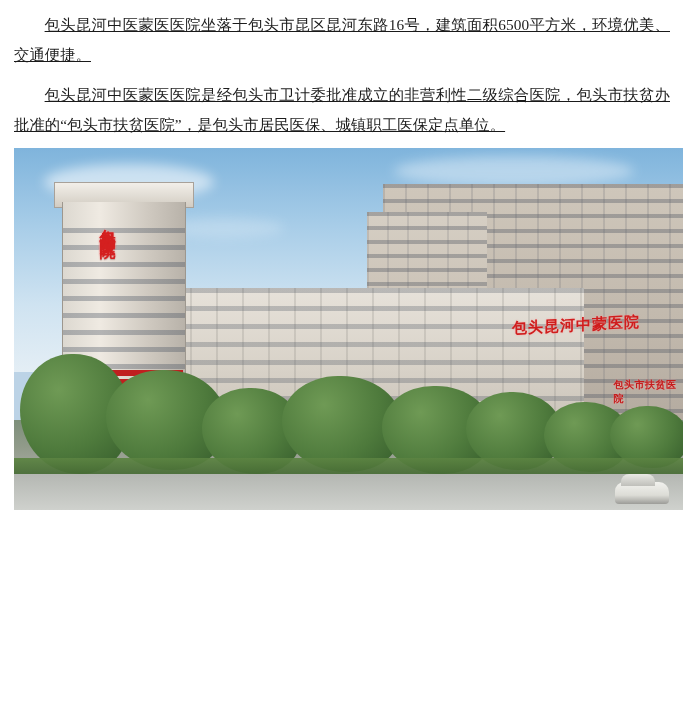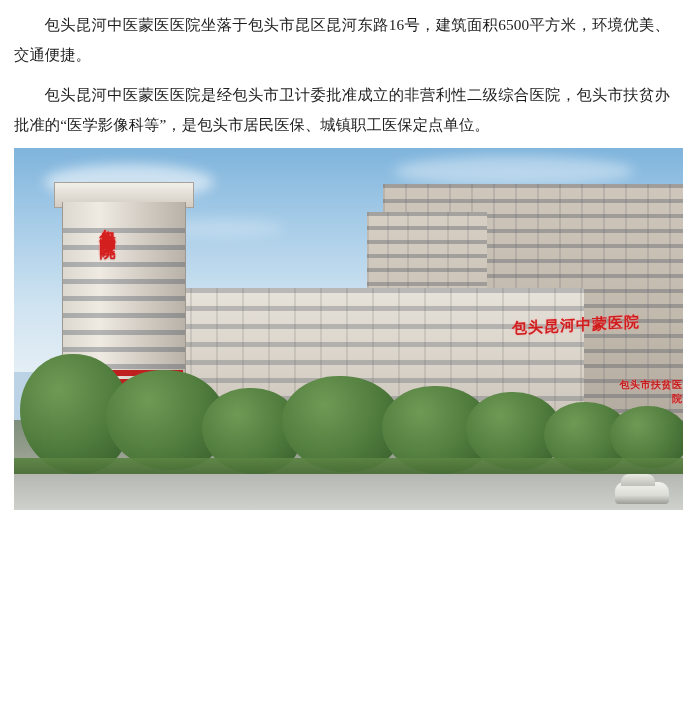--- a/index.html
+++ b/index.html
@@ -16,20 +16,21 @@
   }
   .page {
     position: relative;
     width: 696px;
     height: 708px;
     background: #ffffff;
     box-sizing: border-box;
   }
   .article {
     padding: 10px 26px 0 14px;
+    text-decoration: underline;
   }
   .para {
     font-size: 15.3px;
     line-height: 30px;
     text-align: justify;
     text-justify: inter-ideograph;
     margin: 0 0 10px 0;
     text-indent: 2em;
     color: #1c1c1c;
     letter-spacing: 0.1px;
@@ -198,21 +199,20 @@
   .sub-sign {
     position: absolute;
     left: 600px;
     top: 230px;
     font-family: "Liberation Sans", sans-serif;
     font-weight: bold;
     font-size: 10px;
     letter-spacing: 0.5px;
     color: #c51d1d;
     text-shadow: 0 0 2px rgba(255,160,160,0.8);
-    text-align: right;
   }
 
   
   .ground {
     position: absolute;
     left: 0;
     bottom: 0;
     width: 100%;
     height: 90px;
     background: linear-gradient(to bottom, #7d8f7a 0%, #919b8a 30%, #a9aca4 60%, #b9bcb6 100%);
@@ -267,21 +267,21 @@
   }
   .car-1 { right: 14px; }
 </style>
 </head>
 <body>
 
 <div class="page">
 
   <div class="article">
     <p class="para">包头昆河中医蒙医医院坐落于包头市昆区昆河东路16号，建筑面积6500平方米，环境优美、交通便捷。</p>
-    <p class="para">包头昆河中医蒙医医院是经包头市卫计委批准成立的非营利性二级综合医院，包头市扶贫办批准的“医学影像科等”，是包头市居民医保、城镇职工医保定点单位。</p>
+    <p class="para">包头昆河中医蒙医医院是经包头市卫计委批准成立的非营利性二级综合医院，包头市扶贫办批准的“包头市扶贫医院”，是包头市居民医保、城镇职工医保定点单位。</p>
   </div>
 
   <div class="photo-wrap">
     <div class="sky"></div>
     <div class="cloud c1"></div>
     <div class="cloud c2"></div>
     <div class="cloud c3"></div>
     <div class="cloud c4"></div>
 
     <div class="bldg-right"></div>

